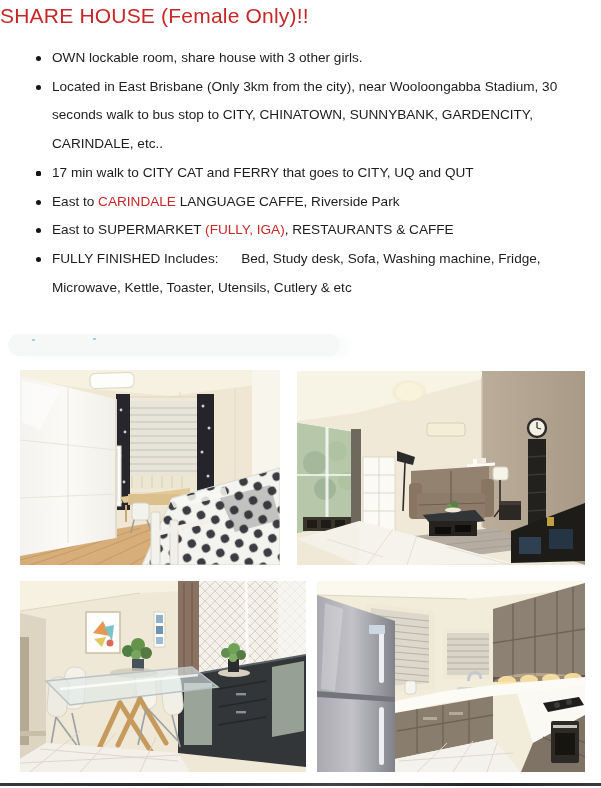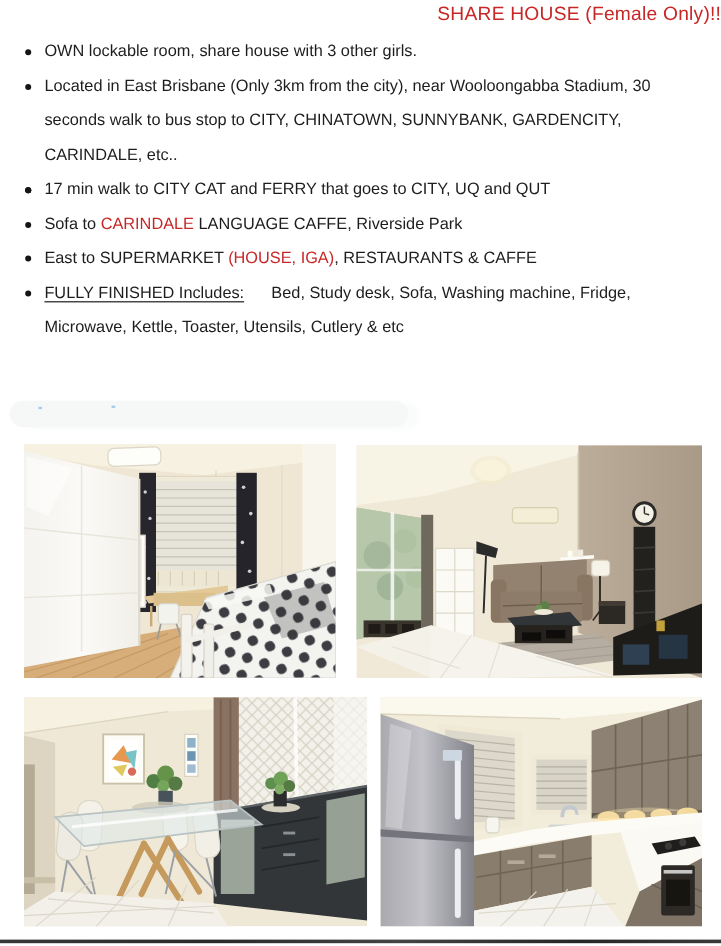--- a/index.html
+++ b/index.html
@@ -5,38 +5,38 @@
   html,body{margin:0;padding:0;}
   body{
     width:601px;height:788px;position:relative;overflow:hidden;
     background:#ffffff;
     font-family:"Liberation Sans","DejaVu Sans",sans-serif;
     color:#1d1d1d;
   }
   .page{position:absolute;inset:0;}
   .title{
     position:absolute;top:4px;left:0;width:601px;
-    text-align:right;font-size:16px;font-weight:400;
+    text-align:left;font-size:21px;font-weight:400;
     color:var(--red,#c82727);letter-spacing:.2px;
   }
   .bullet-list{
     position:absolute;top:29px;left:20px;width:556px;
-    list-style:none;margin:0;padding:0;
+    list-style:none;margin:15px;padding:0;
   }
   .bullet-item{
     position:relative;padding-left:17px;width:540px;
     font-size:13.6px;line-height:28.7px;
     white-space:pre-wrap;
   }
   .dot{
     position:absolute;left:1px;top:12px;width:5px;height:5px;
     background:#151515;border-radius:50%;
   }
   .red{color:var(--red,#c82727);}
-  .u{text-decoration:underline;text-underline-offset:3px;}
+  .u{text-underline-offset:3px;}
   .redaction{
     position:absolute;left:8px;top:334px;width:332px;height:22px;
     background:#f6f7f7;border-radius:11px;
     box-shadow:10px 2px 6px #fafbfb;
   }
   .redaction .speck{position:absolute;width:3px;height:2px;background:#a9cbe4;}
   .photo{position:absolute;display:block;}
   .photo svg{display:block;width:100%;height:100%;}
   .bottom-divider{
     position:absolute;left:0;top:783px;width:601px;height:3px;
@@ -49,22 +49,22 @@
 <div class="page">
 
   <div class="title">SHARE HOUSE (Female Only)!!</div>
 
   <ul class="bullet-list">
       <li class="bullet-item"><span class="dot"></span><span><span>OWN lockable room, share house with 3 other girls.</span></span></li>
       <li class="bullet-item"><span class="dot"></span><span><span>Located in East Brisbane (Only 3km from the city), near Wooloongabba Stadium, 30 seconds walk to bus stop to CITY, CHINATOWN, SUNNYBANK, GARDENCITY, CARINDALE, etc..</span></span></li>
       <li class="bullet-item"><span class="dot"></span></li>
       <li class="bullet-item"><span class="dot"></span></li>
       <li class="bullet-item"><span class="dot"></span><span><span>17 min walk to CITY CAT and FERRY that goes to CITY, UQ and QUT</span></span></li>
-      <li class="bullet-item"><span class="dot"></span><span><span>Sofa to </span><span class="red">CARINDALE</span><span> LANGUAGE CAFFE, Riverside Park</span></span></li>
-      <li class="bullet-item"><span class="dot"></span><span><span>East to SUPERMARKET </span><span class="red">(HOUSE, IGA)</span><span>, RESTAURANTS &amp; CAFFE</span></span></li>
+      <li class="bullet-item"><span class="dot"></span><span><span>East to </span><span class="red">CARINDALE</span><span> LANGUAGE CAFFE, Riverside Park</span></span></li>
+      <li class="bullet-item"><span class="dot"></span><span><span>East to SUPERMARKET </span><span class="red">(FULLY, IGA)</span><span>, RESTAURANTS &amp; CAFFE</span></span></li>
       <li class="bullet-item"><span class="dot"></span><span><span class="u">FULLY FINISHED Includes:</span><span>      Bed, Study desk, Sofa, Washing machine, Fridge, Microwave, Kettle, Toaster, Utensils, Cutlery &amp; etc</span></span></li>
     </ul>
 
   <div class="redaction">
     <span class="speck" style="left:24px;top:5px;"></span>
     <span class="speck" style="left:85px;top:4px;"></span>
   </div>
 
   <div class="photo" style="left:20px;top:370px;width:260px;height:195px;">
     <svg viewBox="0 0 260 195" preserveAspectRatio="none">

